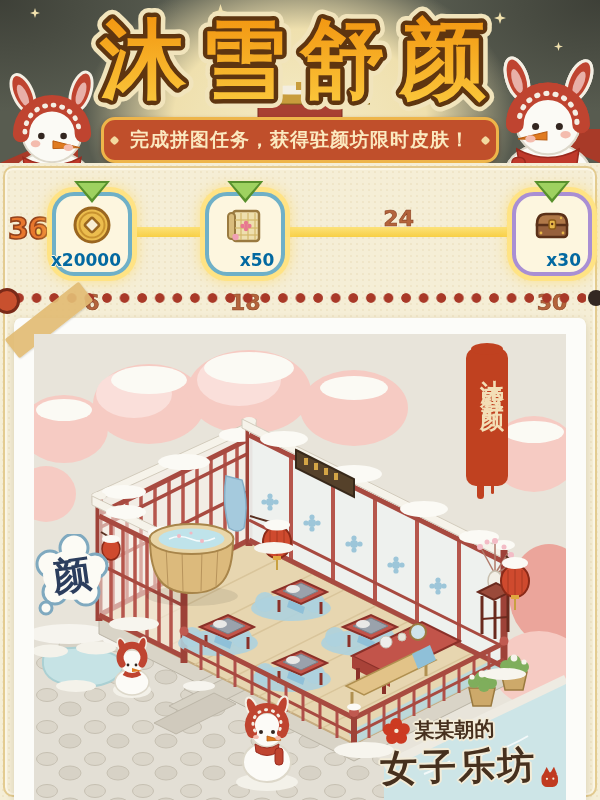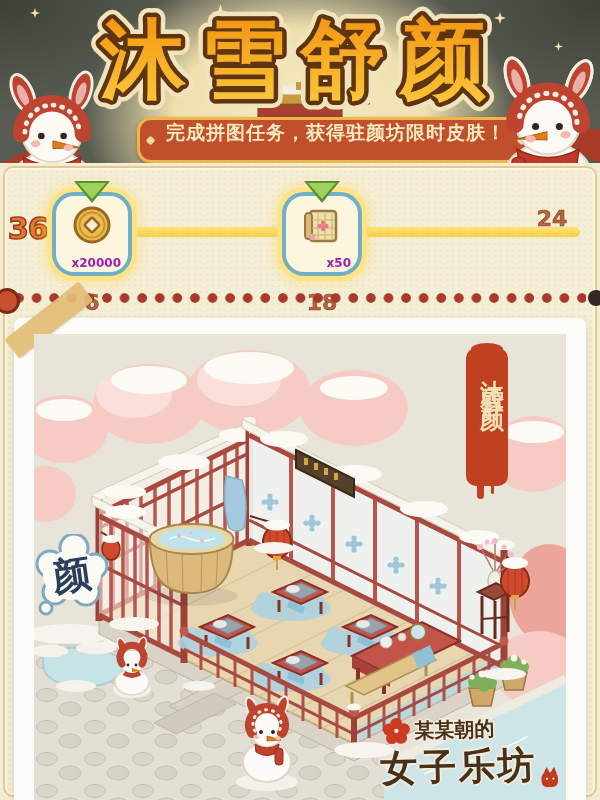--- a/index.html
+++ b/index.html
@@ -11,21 +11,21 @@
       radial-gradient(ellipse 300px 210px at 50% 72%, #f4eac4 0%, #efe0ae 42%, rgba(239,224,174,0) 72%),
       radial-gradient(ellipse 260px 160px at 0% 0%, rgba(30,30,26,.45), rgba(30,30,26,0) 70%),
       radial-gradient(ellipse 260px 160px at 100% 0%, rgba(30,30,26,.45), rgba(30,30,26,0) 70%),
       #585c50;}
   .spark{position:absolute;background:#f2e2ae;
     clip-path:polygon(50% 0,62% 38%,100% 50%,62% 62%,50% 100%,38% 62%,0 50%,38% 38%);}
   .title-svg{position:absolute;left:0;top:-4px;}
   .palace{position:absolute;left:50%;top:82px;transform:translateX(-50%);}
   .ribbon{position:absolute;left:50%;top:117px;transform:translateX(-50%);
     width:392px;height:40px;background:#c04f2b;border:3px solid #eeb54a;border-radius:14px;
-    box-shadow:0 2px 4px rgba(60,20,5,.35);display:flex;align-items:flex-start;justify-content:center;margin-left:36px;}
+    box-shadow:0 2px 4px rgba(60,20,5,.35);display:flex;align-items:center;justify-content:center;}
   .ribbon-text{color:#fbe9c0;font-size:19px;font-weight:bold;letter-spacing:1px;white-space:nowrap;}
   .ribbon .dot{position:absolute;top:50%;width:7px;height:7px;margin-top:-3.5px;background:#f3d9a0;
     border-radius:2px;transform:rotate(45deg);}
   .ribbon .dot.l{left:7px}.ribbon .dot.r{right:7px}
   .curtain{position:absolute;bottom:0;width:0;height:0;border-style:solid;}
   .curtain.l{left:0;border-width:0 0 34px 78px;border-color:transparent transparent #a83a28 transparent;}
   .curtain.r{right:0;border-width:0 78px 34px 0;border-color:transparent #a83a28 transparent transparent;}
   .snowman-hd{position:absolute;}
   .snowman-hd.left{left:-6px;top:64px;}
   .snowman-hd.right{right:-10px;top:50px;transform:scaleX(-1);}
@@ -44,21 +44,21 @@
   .card-wrap{width:80px;text-align:center;}
   .card{position:relative;height:84px;background:#fdf6df;border:4px solid #6fb0c7;border-radius:22px;
     box-shadow:0 0 0 5px rgba(255,227,130,.95),0 0 12px 7px rgba(255,215,90,.45);box-sizing:border-box;}
   .card.purple{border-color:#a98fd4}.card.orange{border-color:#e3953f}
   .tab{position:absolute;top:-15px;left:50%;transform:translateX(-50%);width:36px;height:22px;}
   .tab::before{content:"";position:absolute;inset:0;background:#57902c;
     clip-path:polygon(0 0,100% 0,50% 100%);}
   .tab::after{content:"";position:absolute;left:4px;top:2px;width:28px;height:16px;background:#9ed160;
     clip-path:polygon(0 0,100% 0,50% 100%);}
   .card svg.item{margin-top:8px;}
-  .count{position:absolute;right:7px;bottom:2px;font-size:12px;font-weight:800;color:#a21caf;
+  .count{position:absolute;right:7px;bottom:2px;font-size:17px;font-weight:800;color:#0369a1;
     text-shadow:-1px 0 #fdf6df,1px 0 #fdf6df,0 -1px #fdf6df,0 1px #fdf6df;}
   .milestone{margin-top:14px;font-size:22px;font-weight:900;color:#b4643c;-webkit-text-stroke:.6px #8a4426;
     text-shadow:1px 1px 0 #fdf3d8;}
   
   .divider{position:absolute;top:129px;left:14px;right:14px;height:12px;
     background-image:radial-gradient(circle at 5px 6px,#a93928 4.4px,transparent 5.2px);
     background-size:17.6px 12px;background-repeat:repeat-x;}
   .divider::before{content:"";position:absolute;left:-20px;top:-4px;width:20px;height:20px;border-radius:50%;
     background:#c8502e;border:3px solid #7a2a18;}
   .divider::after{content:"";position:absolute;right:-18px;top:-2px;width:16px;height:16px;border-radius:50%;
@@ -220,20 +220,36 @@
           </svg>
           <div class="count">x50</div>
         </div>
         <div class="milestone">18</div>
       </div>
 
       <div class="card-wrap">
         <div class="milestone">24</div>
       </div>
 
+      <div class="card-wrap">
+        <div class="card purple">
+          <div class="tab"></div>
+          <svg class="item" width="46" height="44" viewBox="0 0 44 44">
+            <rect x="7" y="17" width="30" height="16" rx="3" fill="#96603c" stroke="#5a3018" stroke-width="2.5"></rect>
+            <path d="M7,20 q0,-10 9,-10 h12 q9,0 9,10 v1 h-30 z" fill="#b07848" stroke="#5a3018" stroke-width="2.5"></path>
+            <rect x="19" y="16" width="6.5" height="9" rx="2" fill="#e8b84a" stroke="#8a5a18" stroke-width="1.5"></rect>
+            <circle cx="22.2" cy="20" r="1.2" fill="#5a3018"></circle>
+            <circle cx="11" cy="29" r="1.4" fill="#e8b84a"></circle>
+              <circle cx="33" cy="29" r="1.4" fill="#e8b84a"></circle>
+            <circle cx="31" cy="14" r="1.2" fill="#e8b84a"></circle>
+          </svg>
+          <div class="count">x30</div>
+        </div>
+        <div class="milestone">30</div>
+      </div>
 
 
     </div>
   </div>
 
   <div class="divider"></div>
 
   <div class="frame">
     <div class="tape"></div>
     <div class="art">

